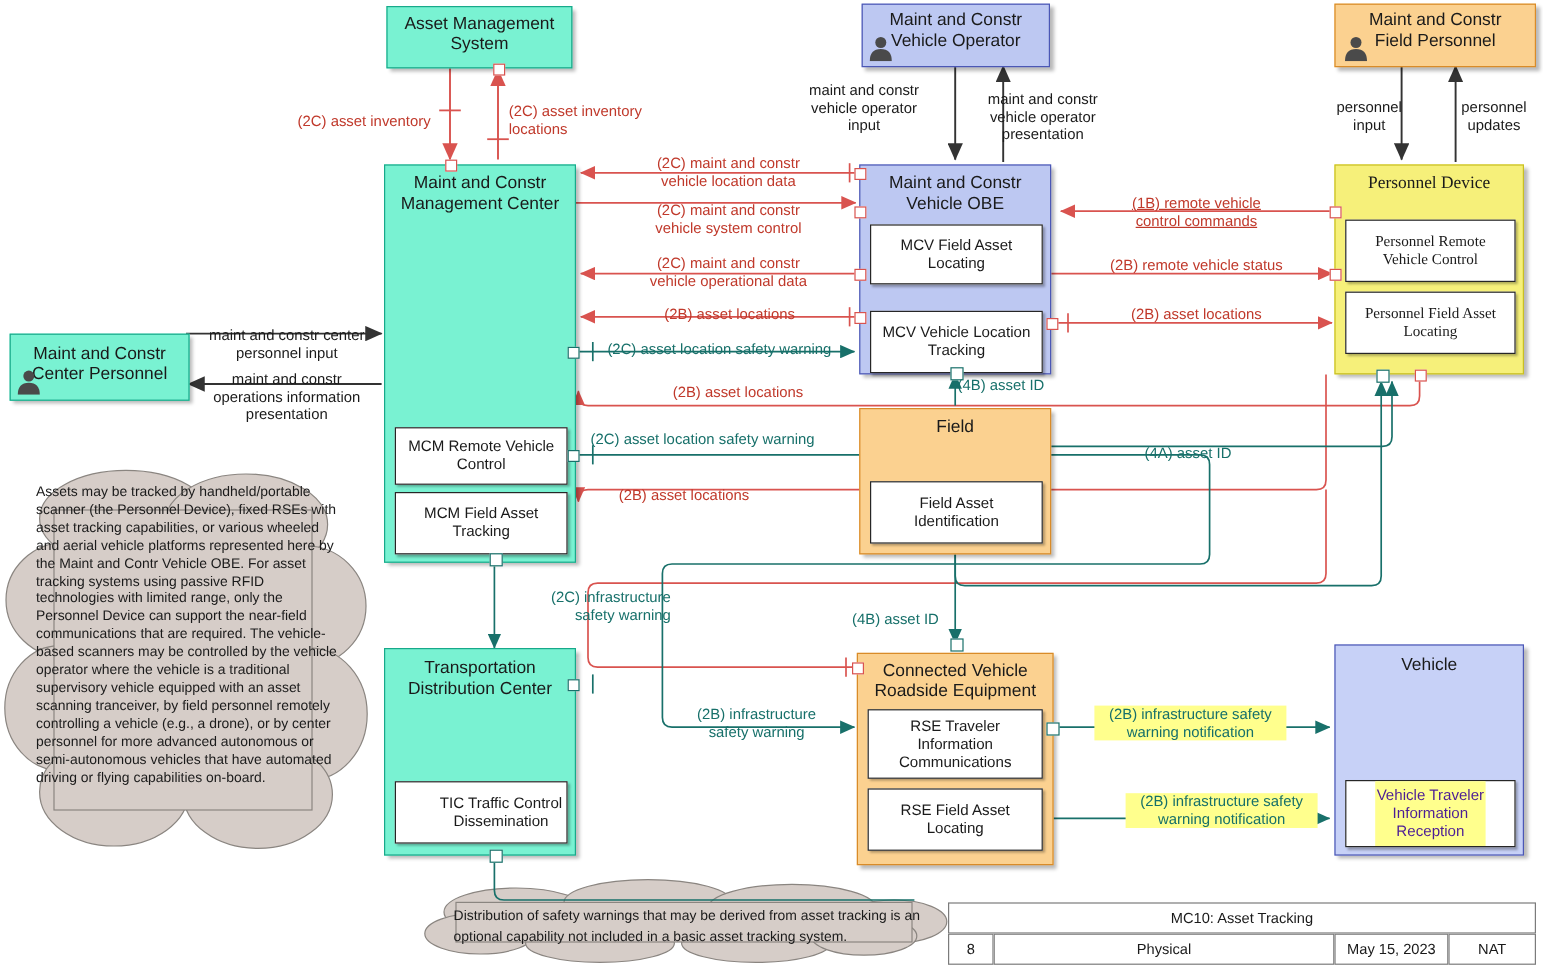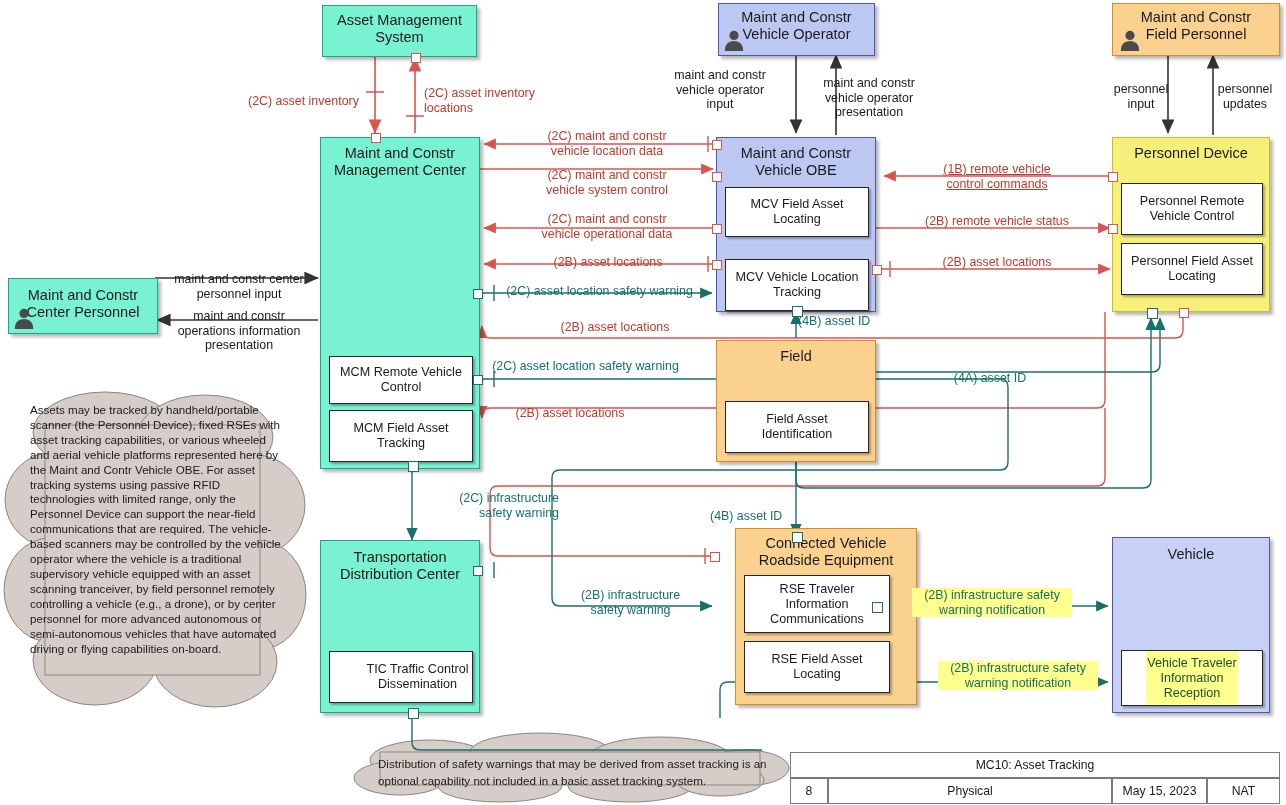--- a/index.html
+++ b/index.html
@@ -7,21 +7,21 @@
   #canvas{position:absolute;left:0;top:0;width:1286px;height:805px;}
   .node{position:absolute;box-sizing:border-box;box-shadow:3px 3px 3px rgba(0,0,0,.28);}
   .node .title{position:absolute;left:0;right:0;text-align:center;font-size:14.5px;color:#1a1a1a;line-height:17px;}
   .sub{position:absolute;box-sizing:border-box;background:#fff;border:1.5px solid #262626;
        display:flex;align-items:center;justify-content:center;text-align:center;
        font-size:12.6px;color:#1a1a1a;line-height:15px;box-shadow:2px 2px 2px rgba(0,0,0,.3);}
   .teal{background:#79f2d2;border:1.2px solid #18a98a;}
   .blue{background:#bdc8f2;border:1.2px solid #4b57b5;}
   .blue2{background:#c7d1f7;border:1.2px solid #4b57b5;}
   .orange{background:#fbd190;border:1.2px solid #d98b28;}
-  .yellow{background:#f6f07a;border:1.2px solid #c9bf22;}
+  .yellow{background:#f6f07a;border:1.2px solid #c9bf22;font-family:Liberation Serif, serif;}
   .person{position:absolute;width:22px;height:22px;}
   .lbl{position:absolute;font-size:12.4px;line-height:14.5px;text-align:center;white-space:pre;}
   .lbl.red{color:#c0392b;}
   .lbl.teal{color:#17706a;background:transparent;border:0;}
   .lbl.blk{color:#1a1a1a;}
   .lbl.hl{background:#ffff8d;}
   .cloudtxt{position:absolute;font-size:11.6px;line-height:14.9px;color:#1a1a1a;}
   .tb{position:absolute;box-sizing:border-box;border:1px solid #7b7b7b;background:#fff;
       display:flex;align-items:center;justify-content:center;font-size:12.2px;color:#1a1a1a;}
 </style>
@@ -180,37 +180,37 @@
 Identification</div>
 </div>
 
 <div class="node teal" style="left:320px;top:540px;width:160px;height:173px;">
   <div class="title" style="top:8px;white-space:pre-line;">Transportation
 Distribution Center</div>
   <div class="sub" style="left:8px;top:110px;width:144px;height:52px;white-space:pre-line;padding-left:33px;">TIC Traffic Control
 Dissemination</div>
 </div>
 
-<div class="node orange" style="left:714px;top:528px;width:182px;height:177px;margin-left:21px;">
+<div class="node orange" style="left:714px;top:544px;width:164px;height:177px;">
   <div class="title" style="top:6px;white-space:pre-line;">Connected Vehicle
 Roadside Equipment</div>
   <div class="sub" style="left:8px;top:46px;width:146px;height:58px;white-space:pre-line;">RSE Traveler
 Information
 Communications</div>
   <div class="sub" style="left:8px;top:112px;width:146px;height:52px;white-space:pre-line;">RSE Field Asset
 Locating</div>
 </div>
 
 <div class="node blue2" style="left:1112px;top:537px;width:158px;height:176px;">
   <div class="title" style="top:8px;">Vehicle</div>
   <div class="sub" style="left:8px;top:112px;width:142px;height:56px;white-space:pre-line;background:#fff;">Vehicle Traveler
 Information
 Reception</div>
   <div style="position:absolute;left:33px;top:113px;width:92px;height:54px;background:#ffff8d;"></div>
-  <div style="position:absolute;left:8px;top:112px;width:142px;height:56px;display:flex;align-items:center;justify-content:center;text-align:center;font-size:12.6px;line-height:15px;color:#14532d;white-space:pre-line;">Vehicle Traveler
+  <div style="position:absolute;left:8px;top:112px;width:142px;height:56px;display:flex;align-items:center;justify-content:center;text-align:center;font-size:12.6px;line-height:15px;color:#4c1d95;white-space:pre-line;">Vehicle Traveler
 Information
 Reception</div>
 </div>
 
 <div style="position:absolute;left:411px;top:53px;width:8px;height:8px;background:#fff;border:1.4px solid #d9534f;"></div>
 <div style="position:absolute;left:371px;top:133px;width:8px;height:8px;background:#fff;border:1.4px solid #d9534f;"></div>
 <div style="position:absolute;left:712px;top:140px;width:8px;height:8px;background:#fff;border:1.4px solid #d9534f;"></div>
 <div style="position:absolute;left:712px;top:172px;width:8px;height:8px;background:#fff;border:1.4px solid #d9534f;"></div>
 <div style="position:absolute;left:712px;top:224px;width:8px;height:8px;background:#fff;border:1.4px solid #d9534f;"></div>
 <div style="position:absolute;left:712px;top:260px;width:8px;height:8px;background:#fff;border:1.4px solid #d9534f;"></div>

